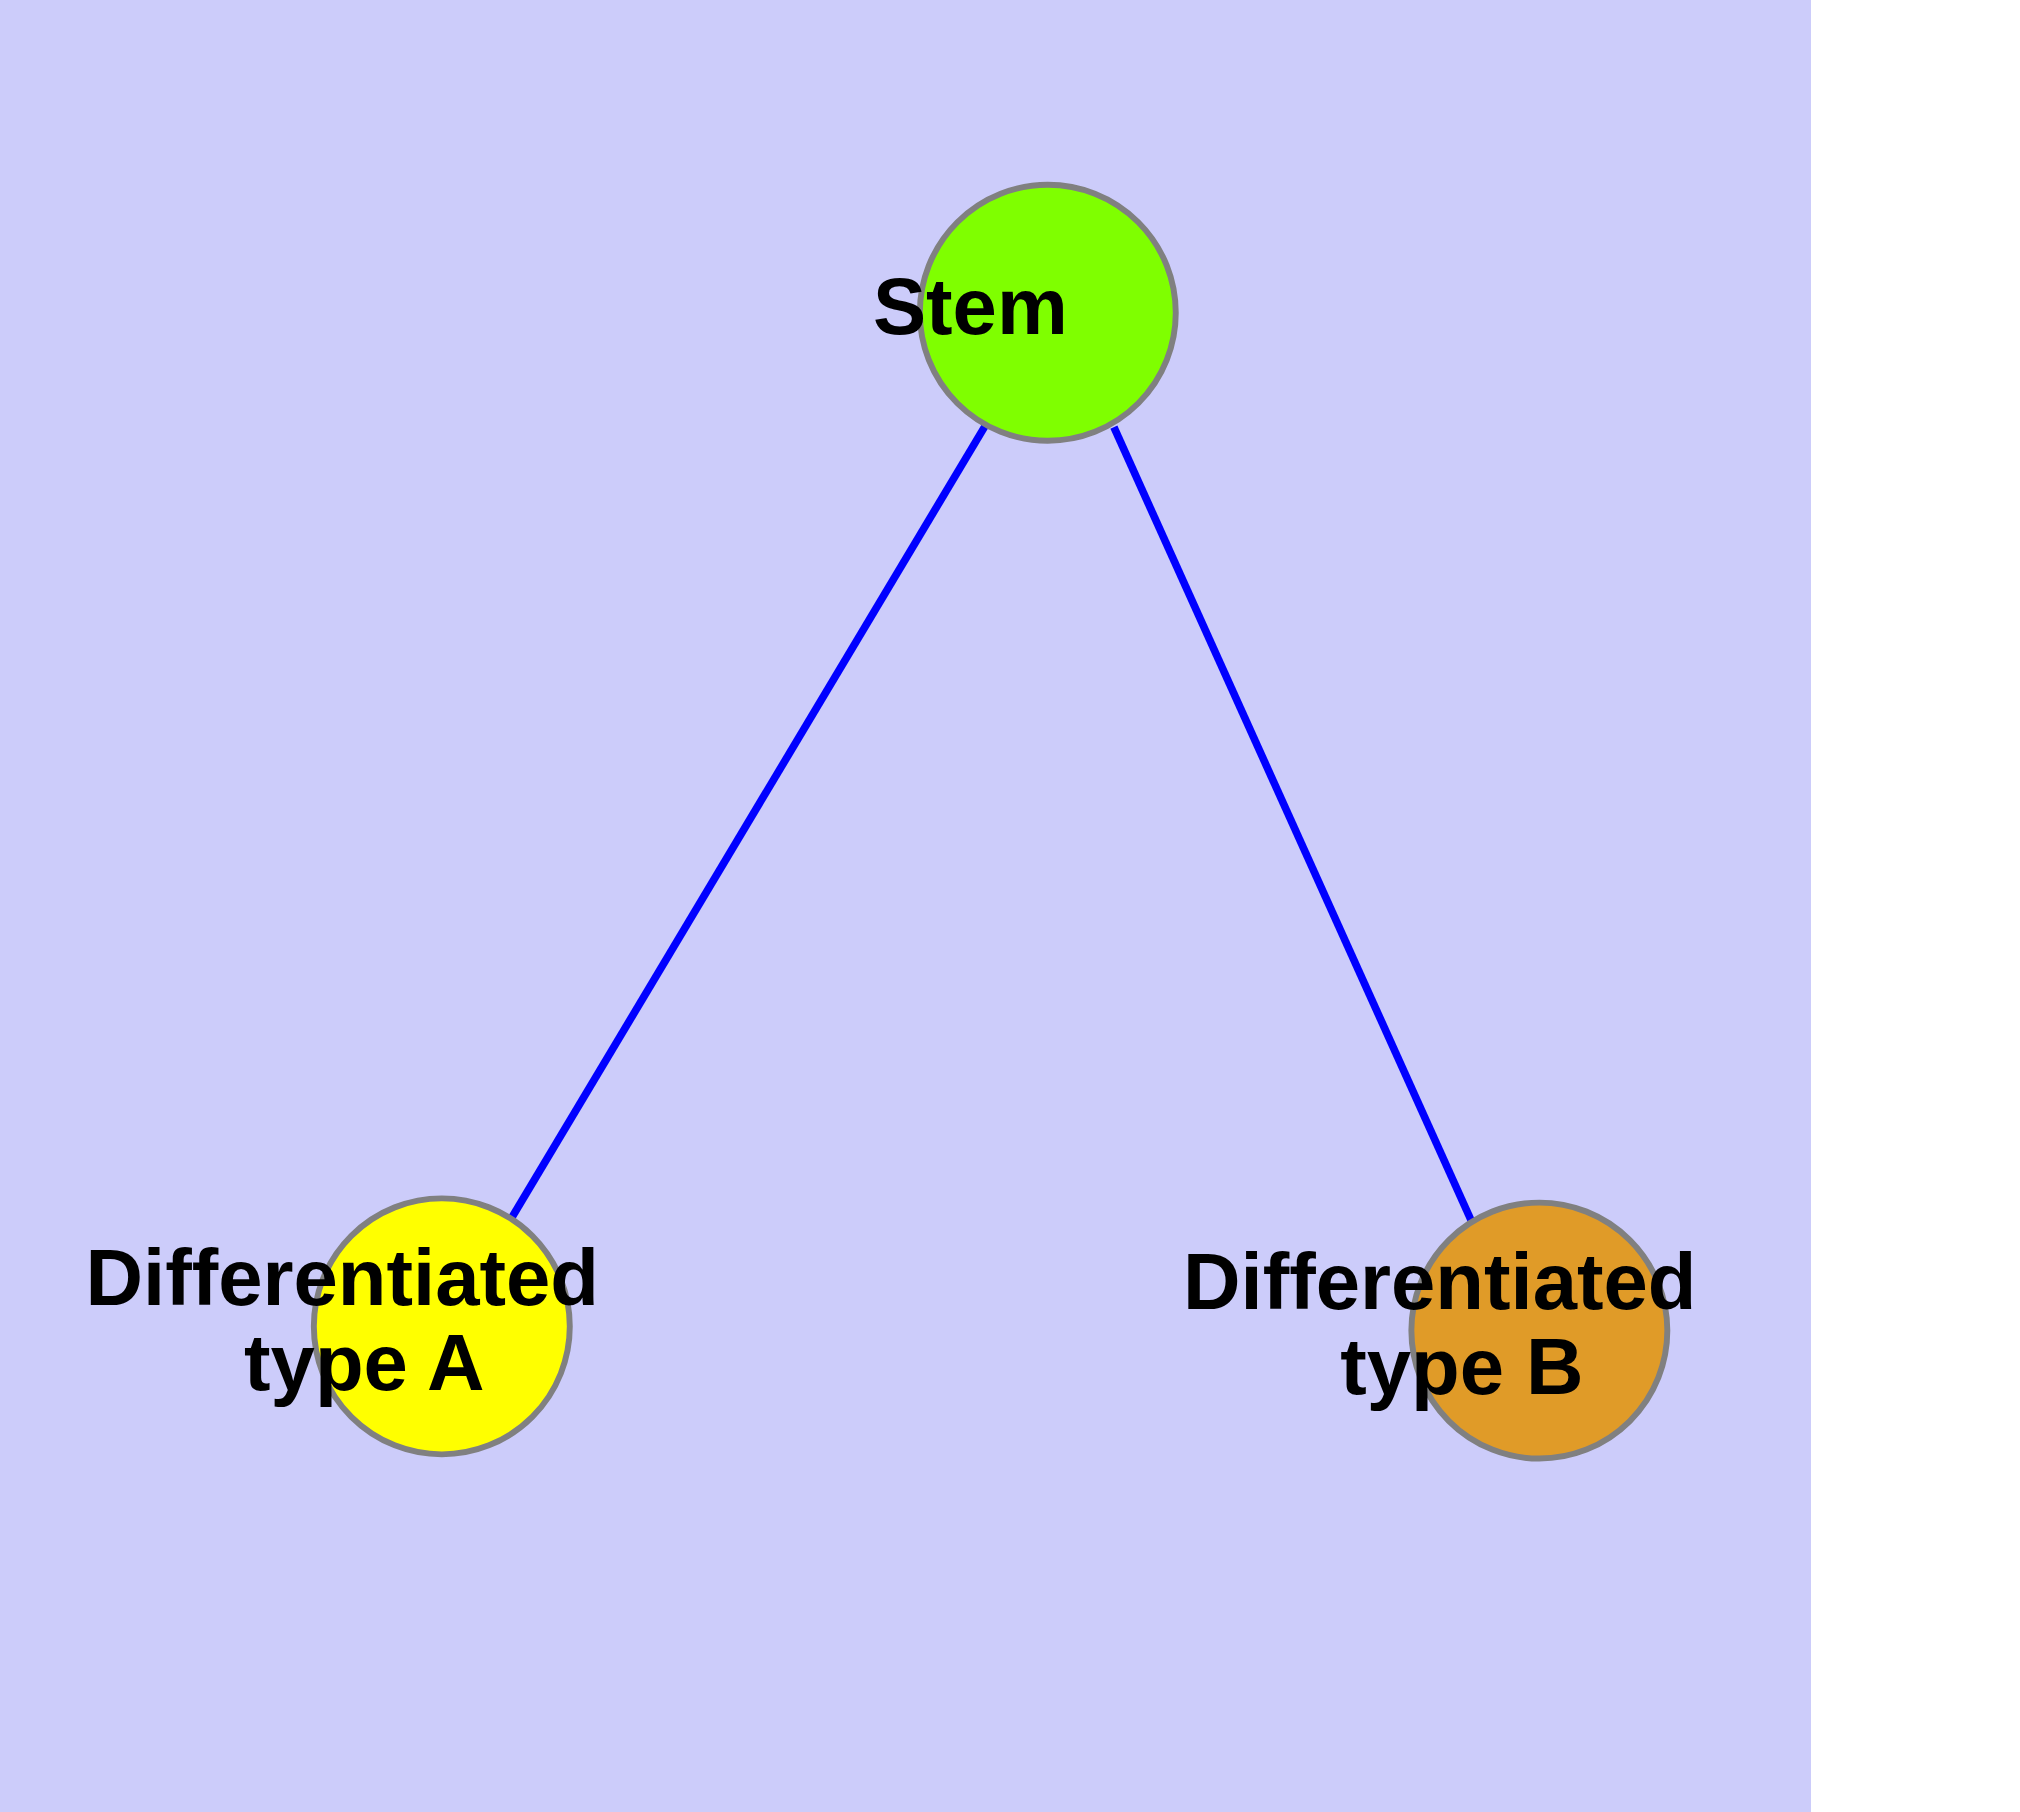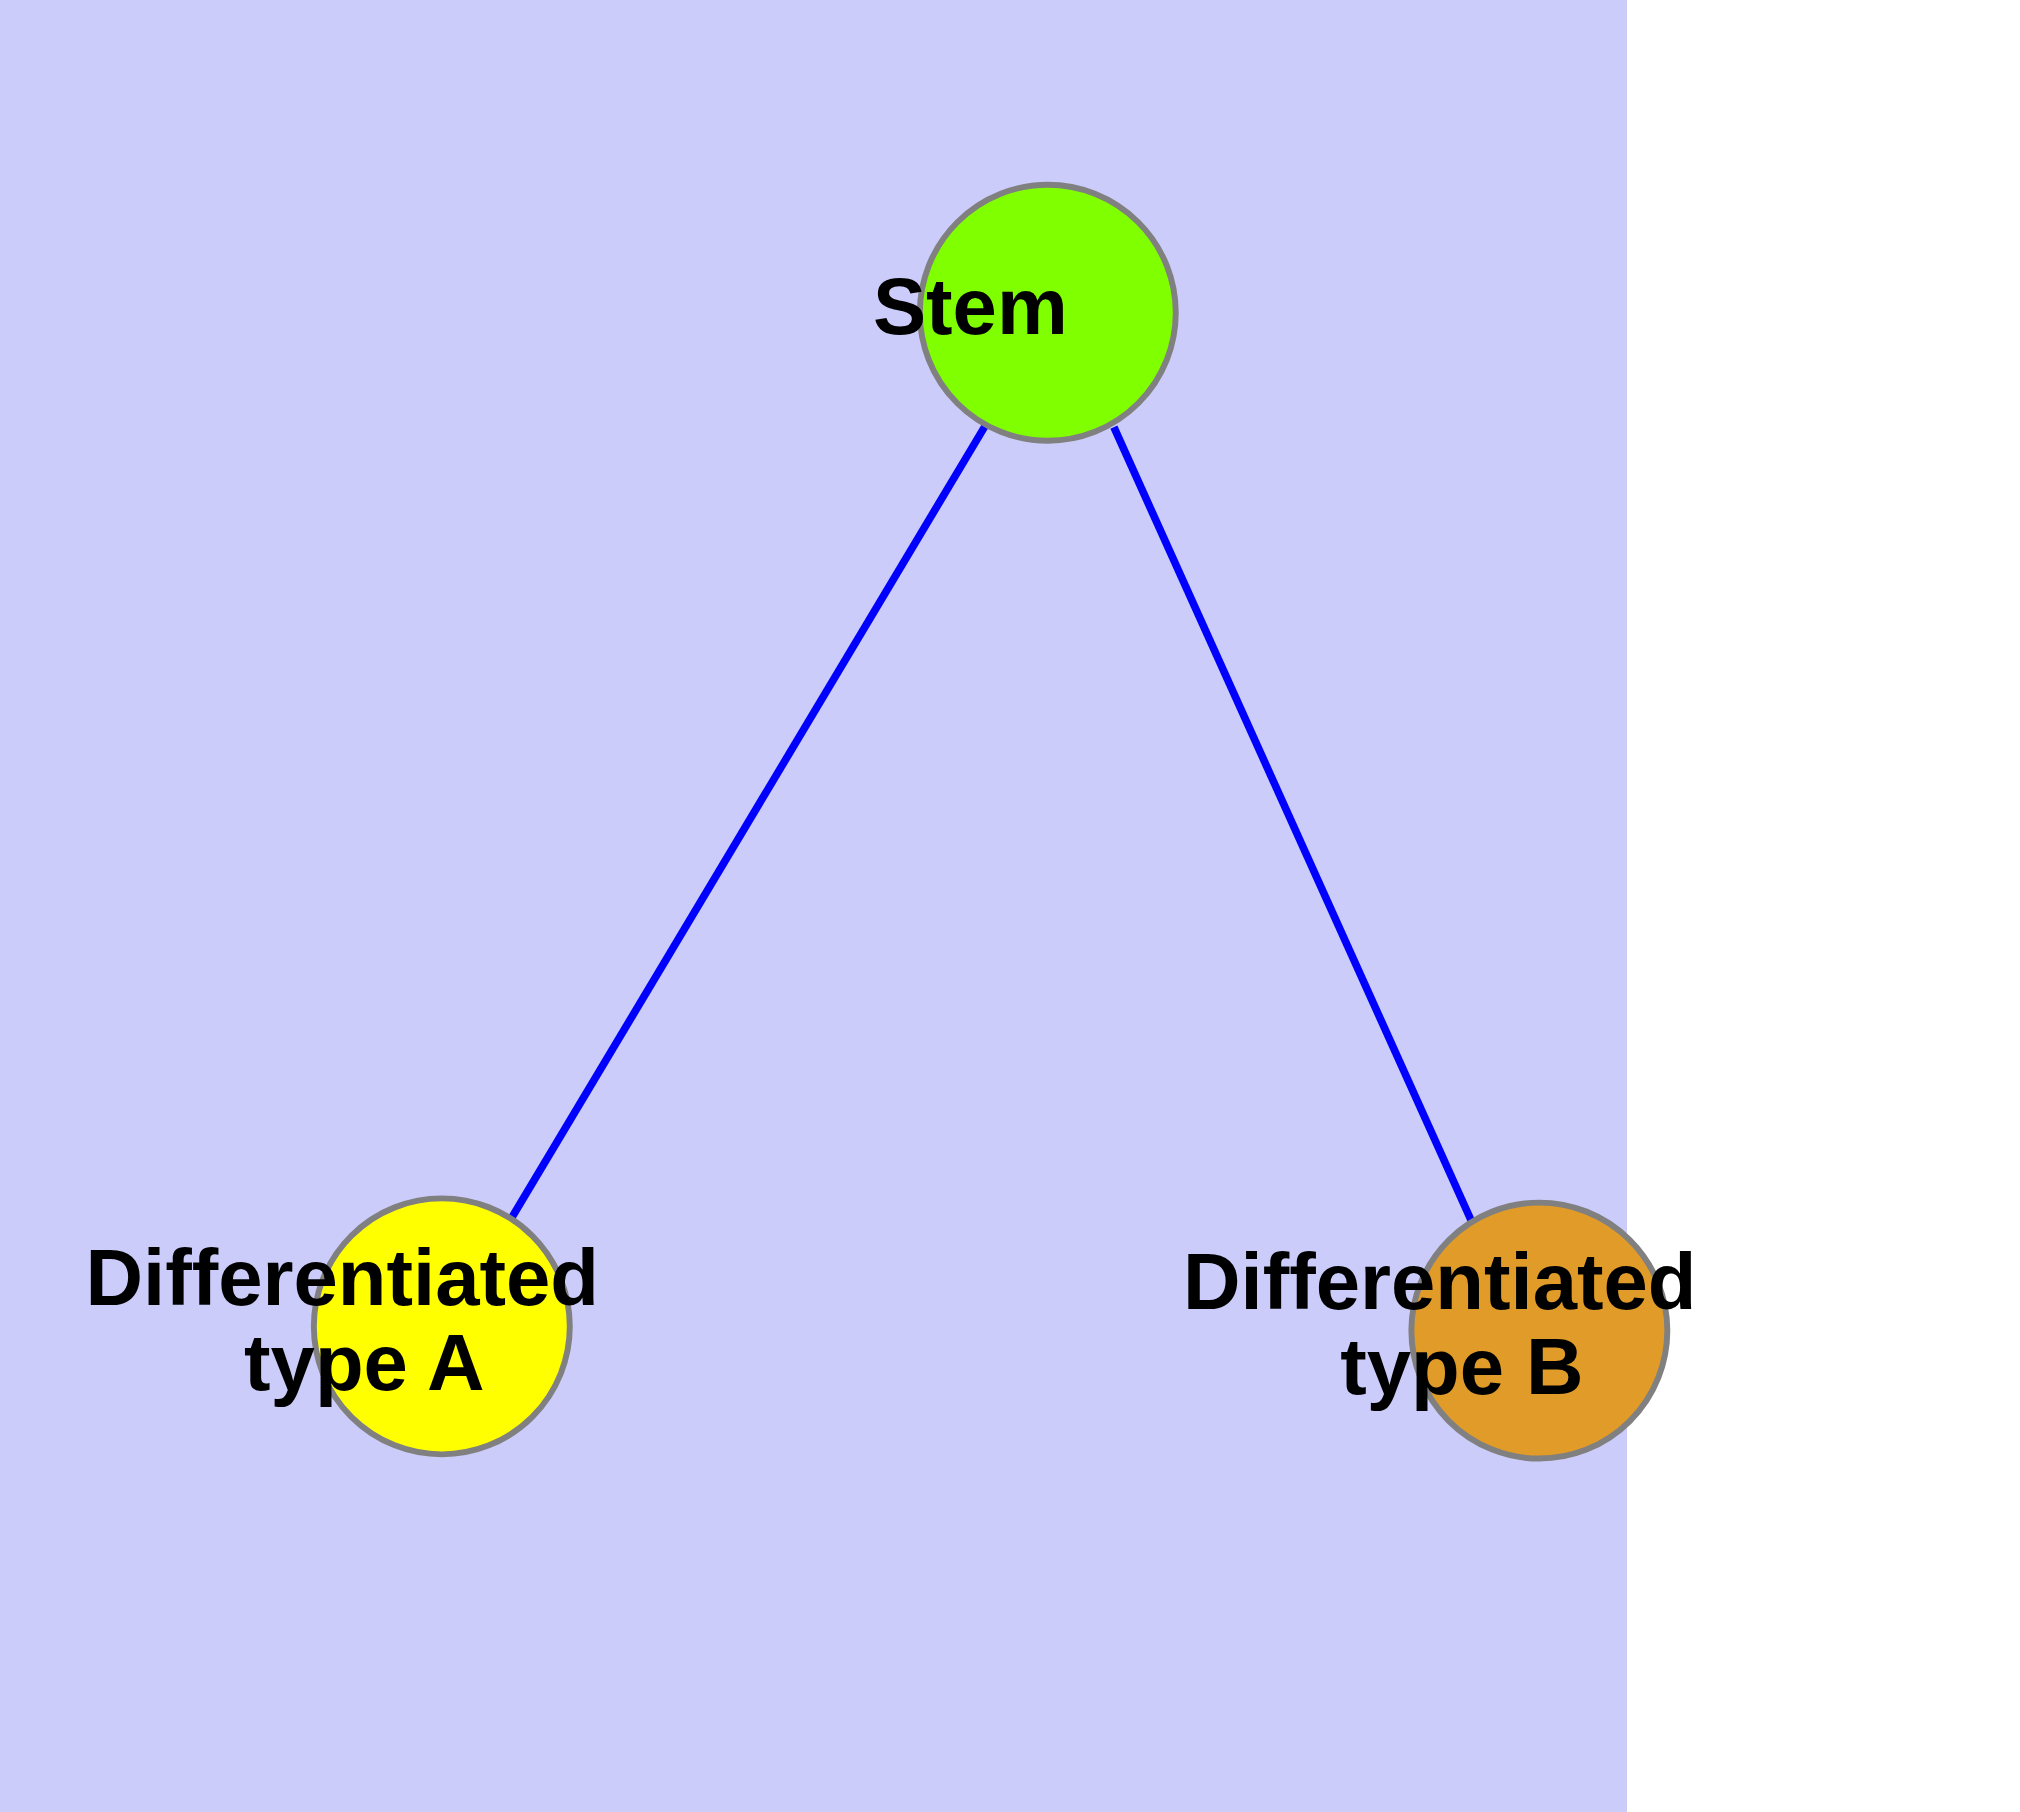--- a/index.html
+++ b/index.html
@@ -34,21 +34,21 @@
     line-height: 100px;
     fill: #000000;
     text-anchor: middle;
     dominant-baseline: middle;
     white-space: pre;
   }
 </style>
 </head>
 <body style="width: 2021px; height: 1812px;">
 
-<div id="graph-canvas" style="width: 1627px; height: 1812px; background: rgb(204, 204, 250);">
+<div id="graph-canvas" style="width: 1811px; height: 1812px; background: rgb(204, 204, 250);">
   <svg id="graph-svg" viewBox="0 0 2384 2138" xmlns="http://www.w3.org/2000/svg">
 
     <g id="edge-layer">
       <line stroke-linecap="butt" x1="1163" y1="501" x2="604" y2="1436" stroke="#0000ff" stroke-width="9"></line>
       <line stroke-linecap="butt" x1="1314" y1="504" x2="1736" y2="1441" stroke="#0000ff" stroke-width="9"></line>
     </g>
 
     <g id="node-layer">
 
       <g>

